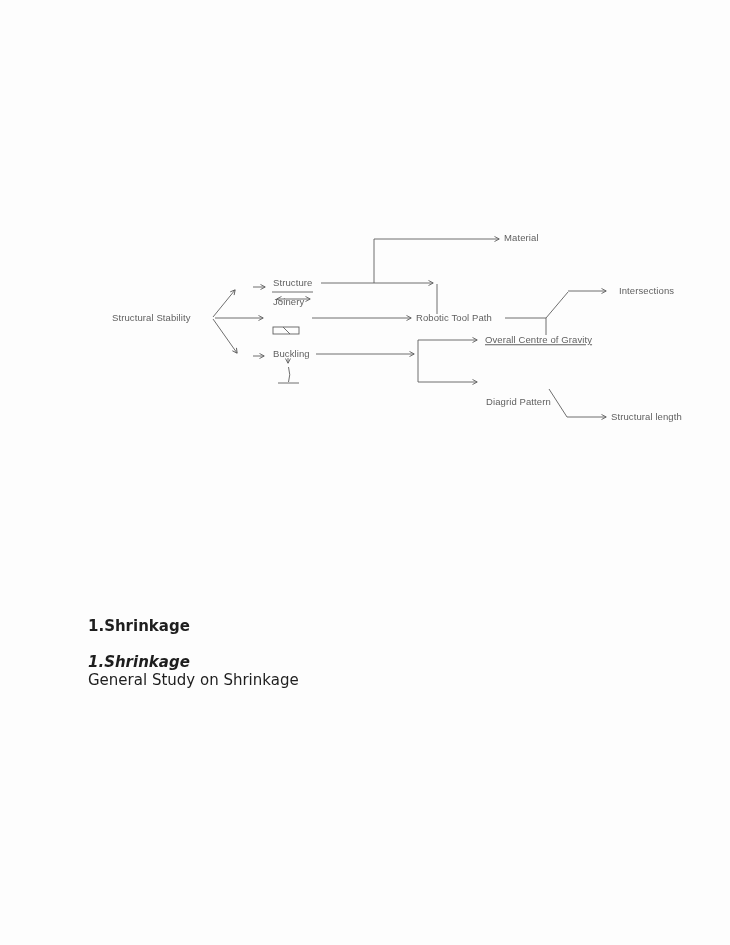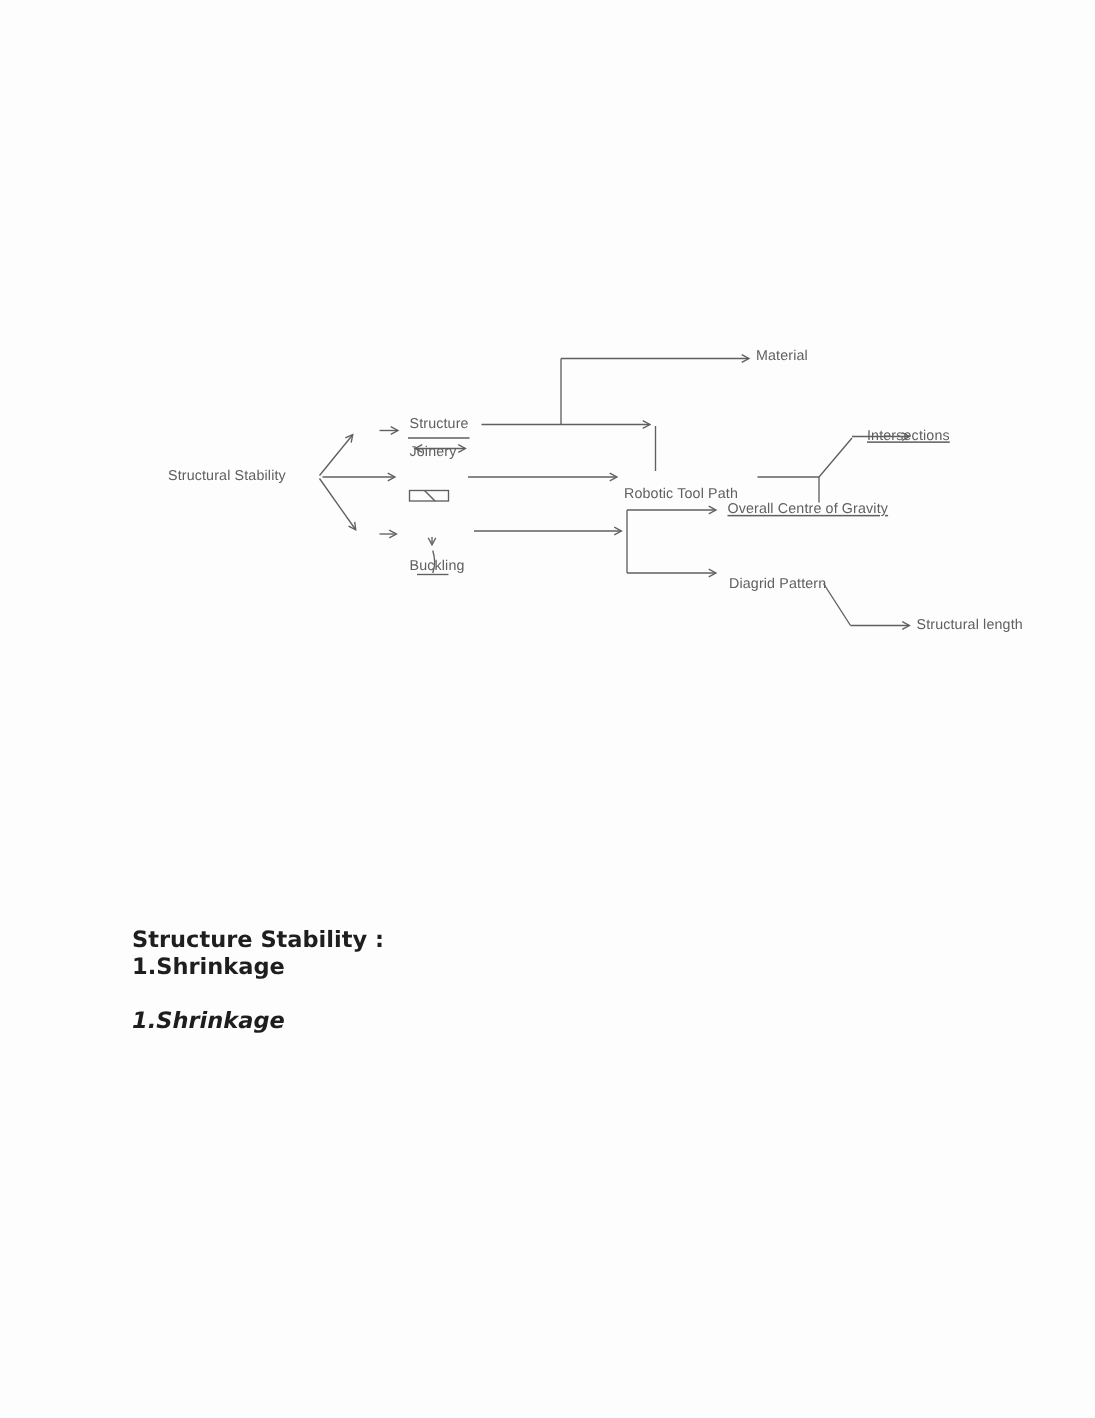--- a/index.html
+++ b/index.html
@@ -30,26 +30,26 @@
     font-size: 9.5px;
     letter-spacing: 0.1px;
     color: #5f5f5f;
     white-space: nowrap;
     line-height: 1;
     text-align: right;
   }
   .n-root        { left: 112px; top: 318px; }
   .n-shrinkage   { left: 273px; top: 283px; }
   .n-joinery     { left: 273px; top: 302px; }
-  .n-buckling    { left: 273px; top: 354px; margin-top: 24px; }
+  .n-buckling    { left: 273px; top: 354px; }
   .n-material    { left: 504px; top: 238px; }
-  .n-rtp         { left: 416px; top: 318px; margin-top: 12px; }
-  .n-inter       { left: 578px; top: 291px; text-decoration: underline; }
+  .n-rtp         { left: 416px; top: 318px; }
+  .n-inter       { left: 619px; top: 291px; }
   .n-ocg         { left: 485px; top: 340px; text-decoration: underline; }
-  .n-diagrid     { left: 486px; top: 390px; }
+  .n-diagrid     { left: 486px; top: 402px; }
   .n-unsupported { left: 611px; top: 417px; }
   
   .notes {
     position: absolute;
     left: 88px; top: 617px;
     font-family: "DejaVu Sans", "Liberation Sans", sans-serif;
     font-size: 15px;
     line-height: 18px;
     color: #1e1e1e;
   }
@@ -115,19 +115,19 @@
     <span class="node n-buckling">Buckling</span>
     <span class="node n-material">Material</span>
     <span class="node n-rtp">Robotic Tool Path</span>
     <span class="node n-inter">Intersections</span>
     <span class="node n-ocg">Overall Centre of Gravity</span>
     <span class="node n-diagrid">Diagrid Pattern</span>
     <span class="node n-unsupported">Structural length</span>
   </div>
 
   <div class="notes">
-    <p class="b">Structure Stability :</p>
     <p class="b">1.Shrinkage</p>
     <div class="spacer"></div>
     <p class="bi">1.Shrinkage</p>
+    <p>General Study on Shrinkage</p>
   </div>
 
 </div>
 
 </body></html>

